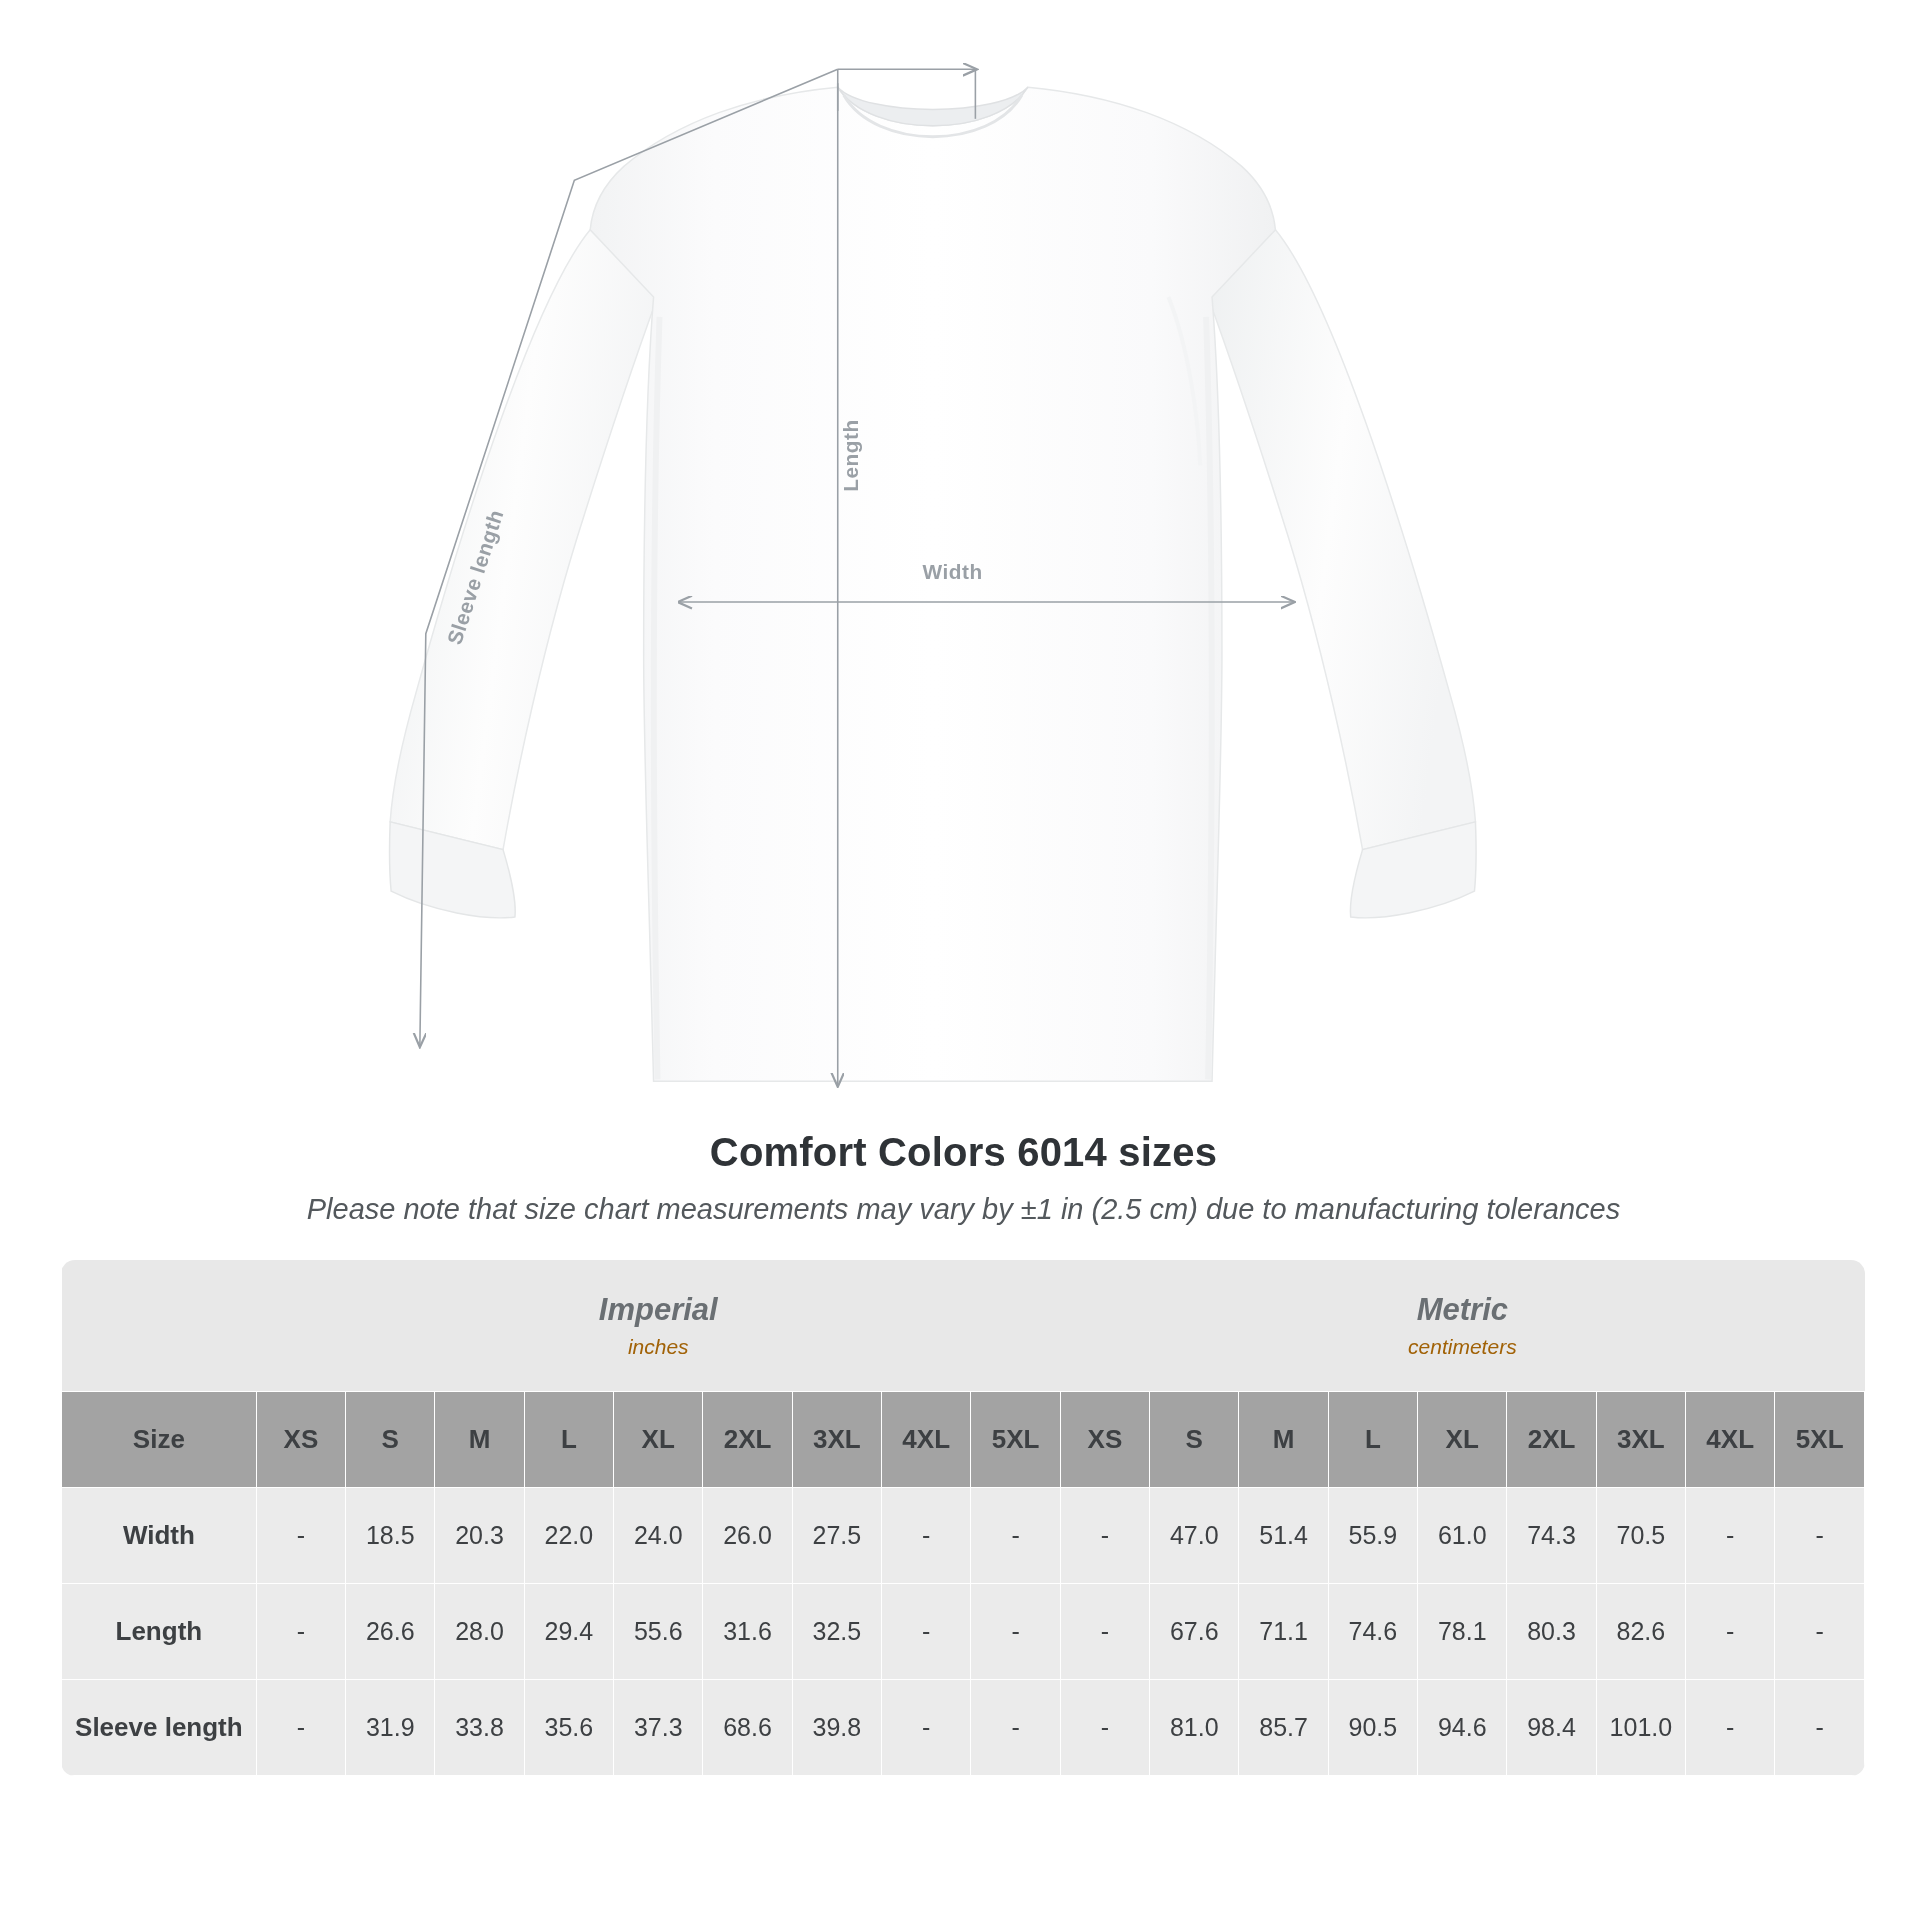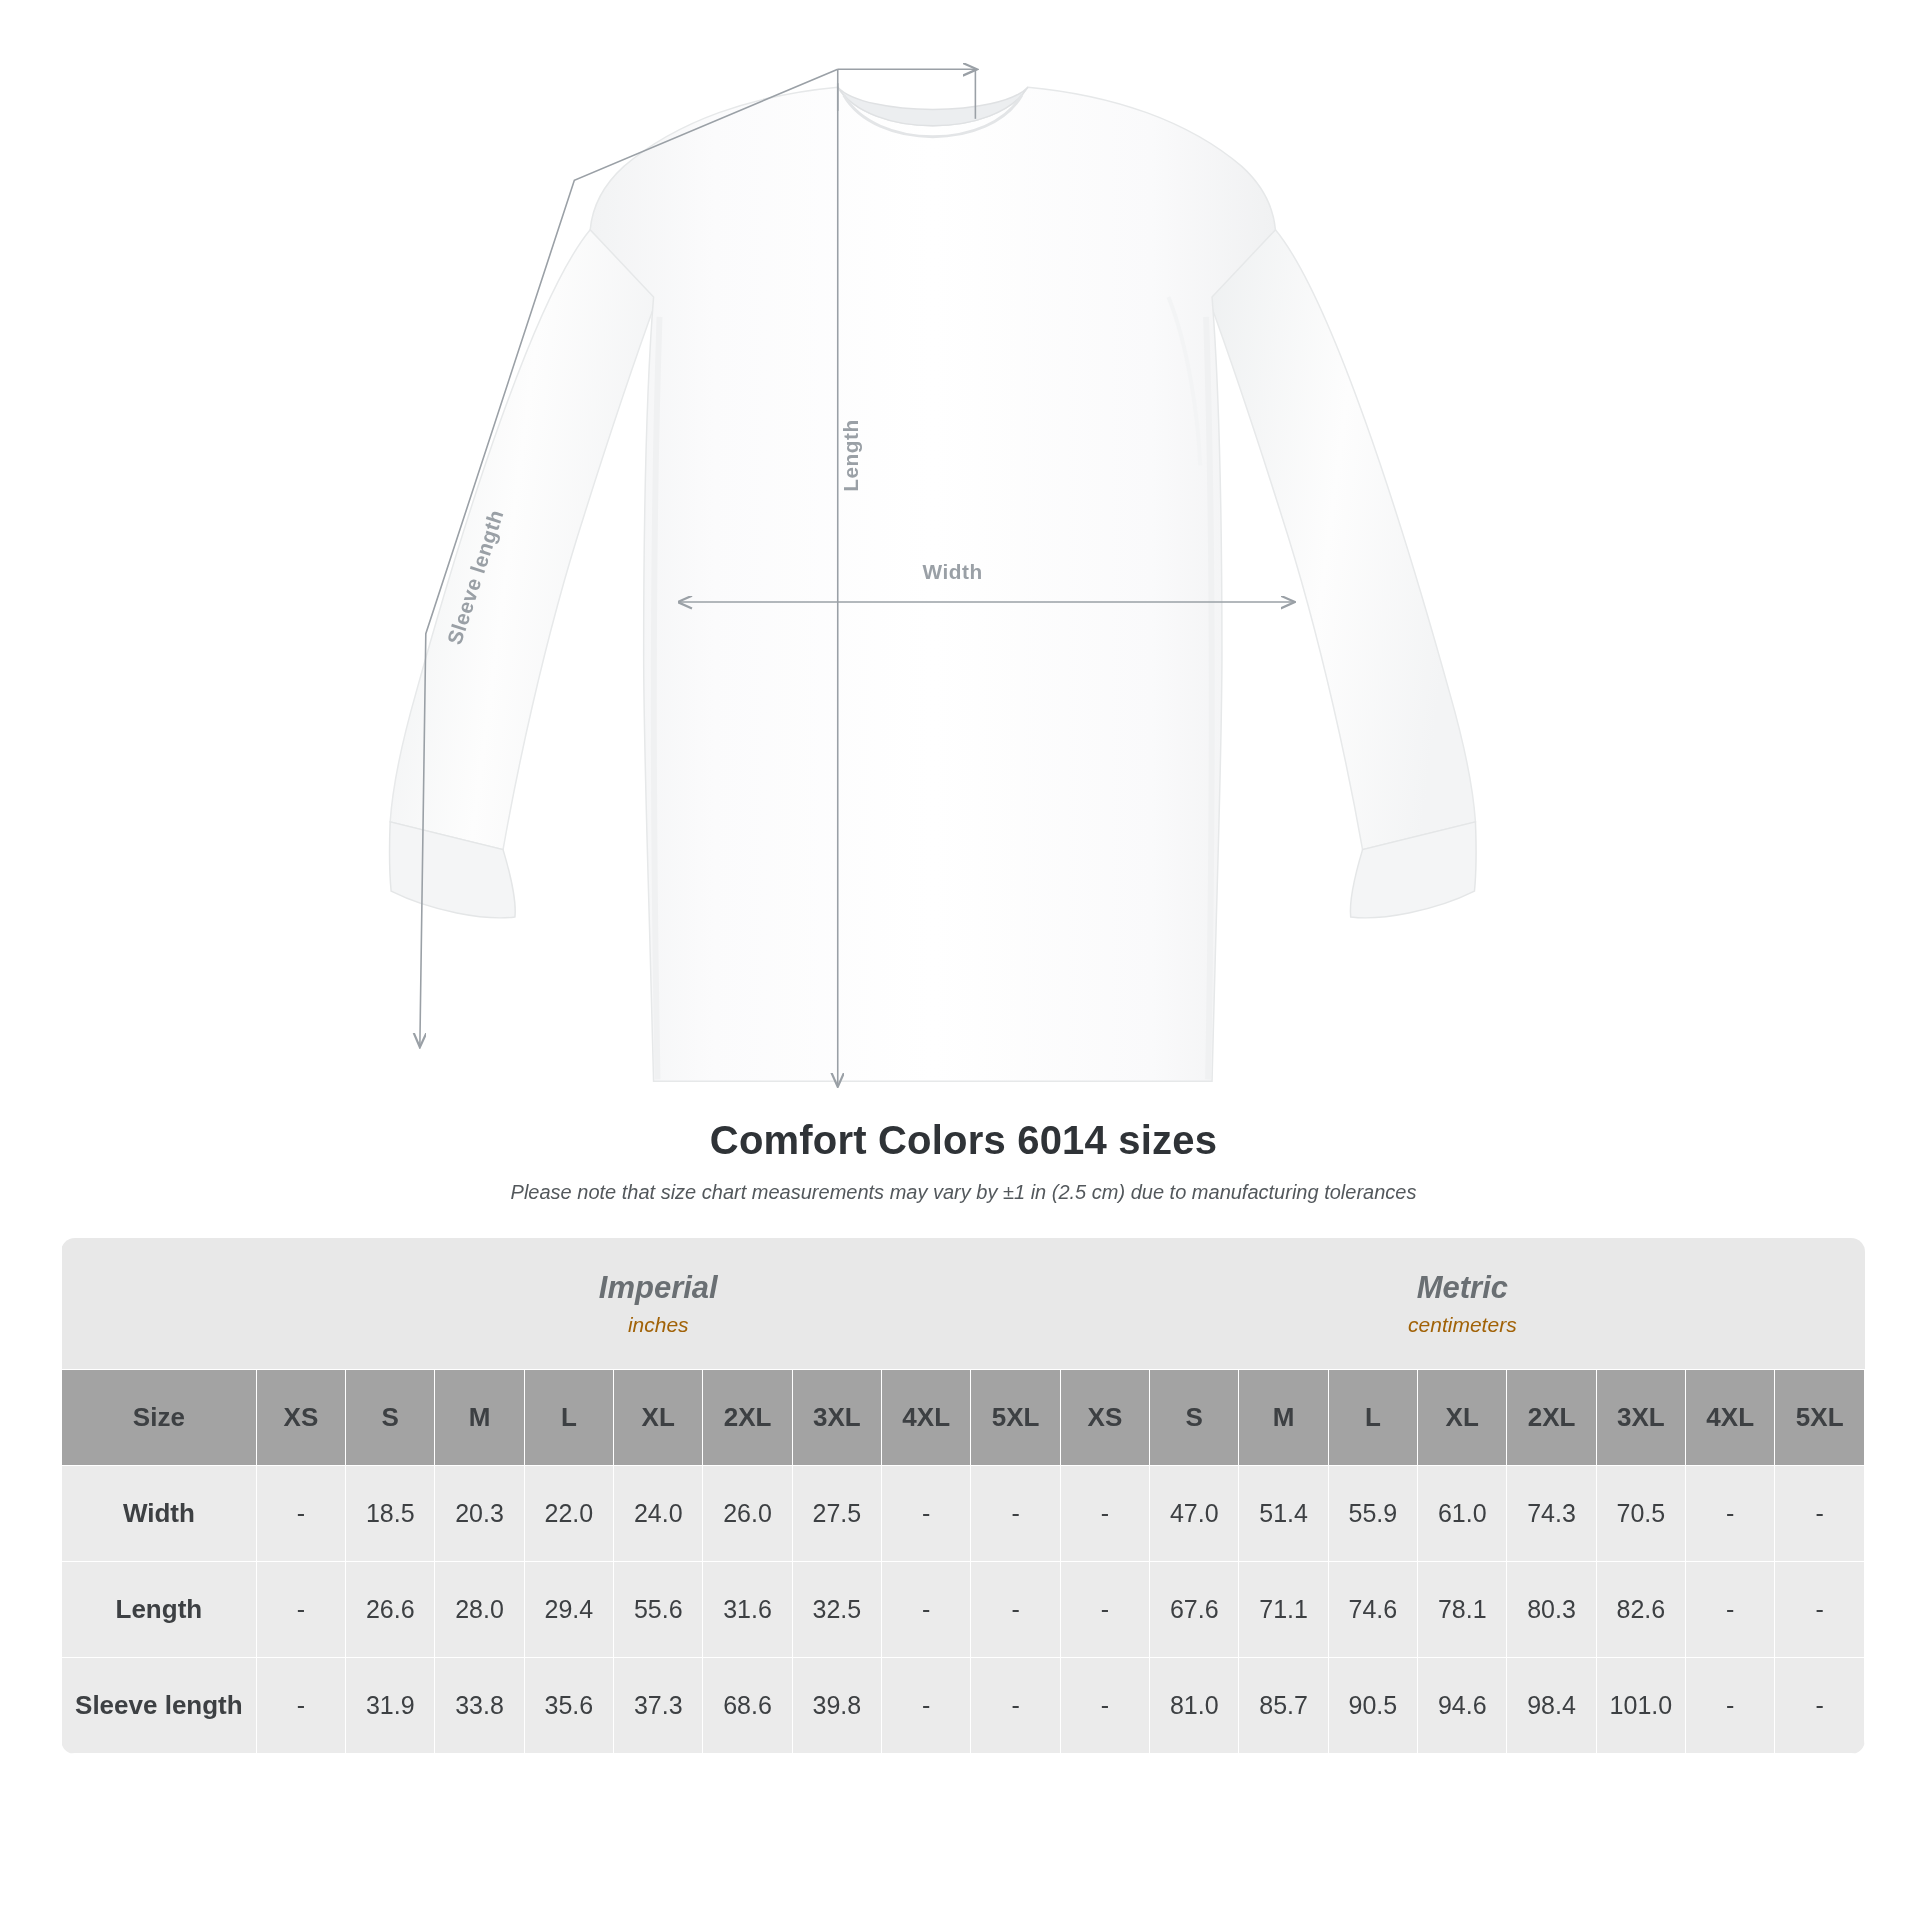--- a/index.html
+++ b/index.html
@@ -28,31 +28,31 @@
     width: 1927px;
     height: 1114px;
   }
   .illustration svg {
     display: block;
   }
 
   
   .heading-block {
     text-align: center;
-    margin-top: 4px;
+    margin-top: 16px;
   }
   .chart-title {
     font-size: 40px;
     font-weight: bold;
     color: #2f3337;
     letter-spacing: 0.2px;
     margin: 0;
   }
   .chart-note {
-    font-size: 20px;
+    font-size: 29px;
     font-style: italic;
     color: #53585c;
     margin: 18px 0 0 0;
   }
 
   
   .table-wrap {
     margin: 34px 61px 0 61px;
     width: 1804px;
   }

